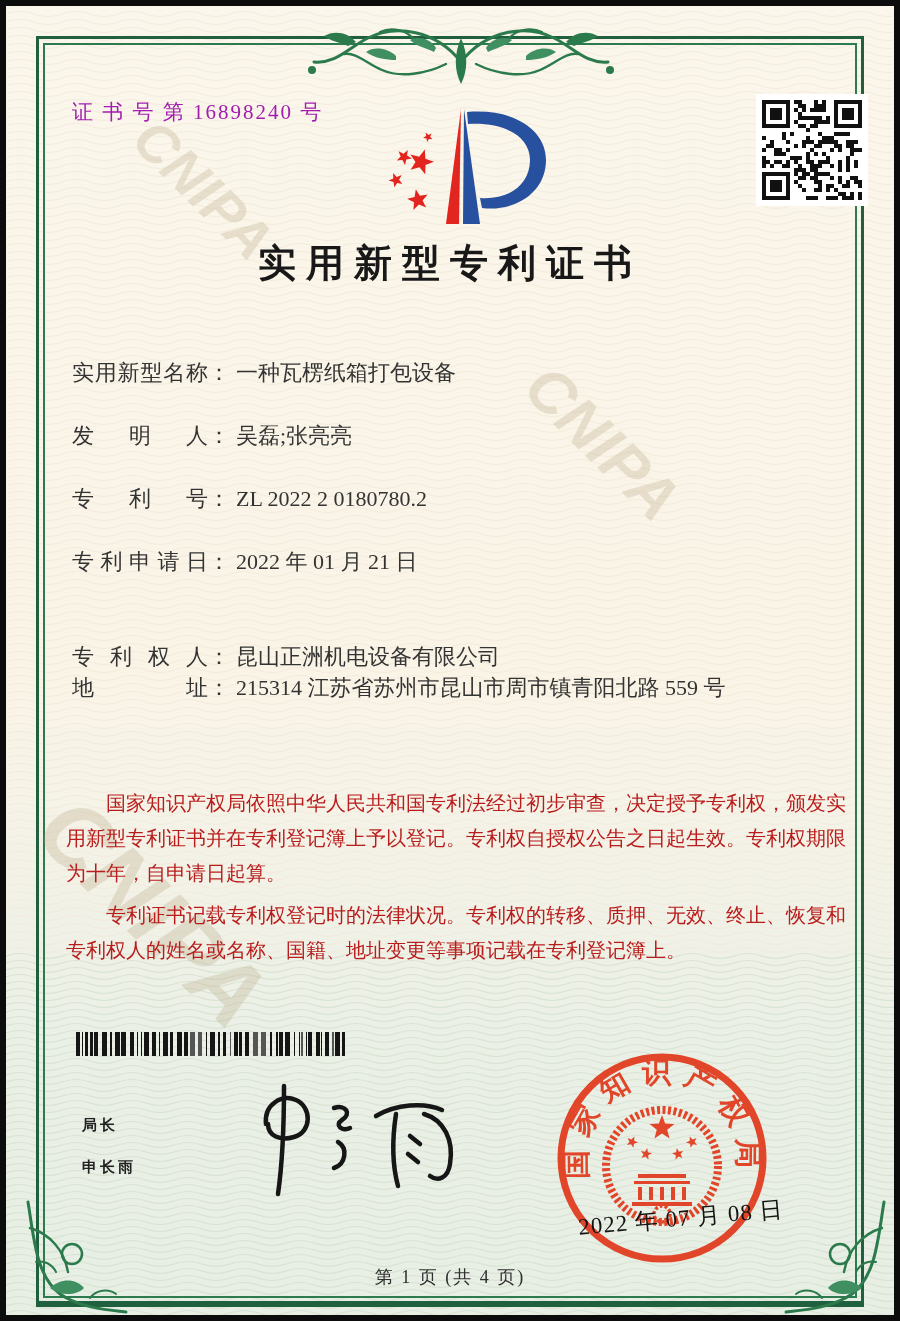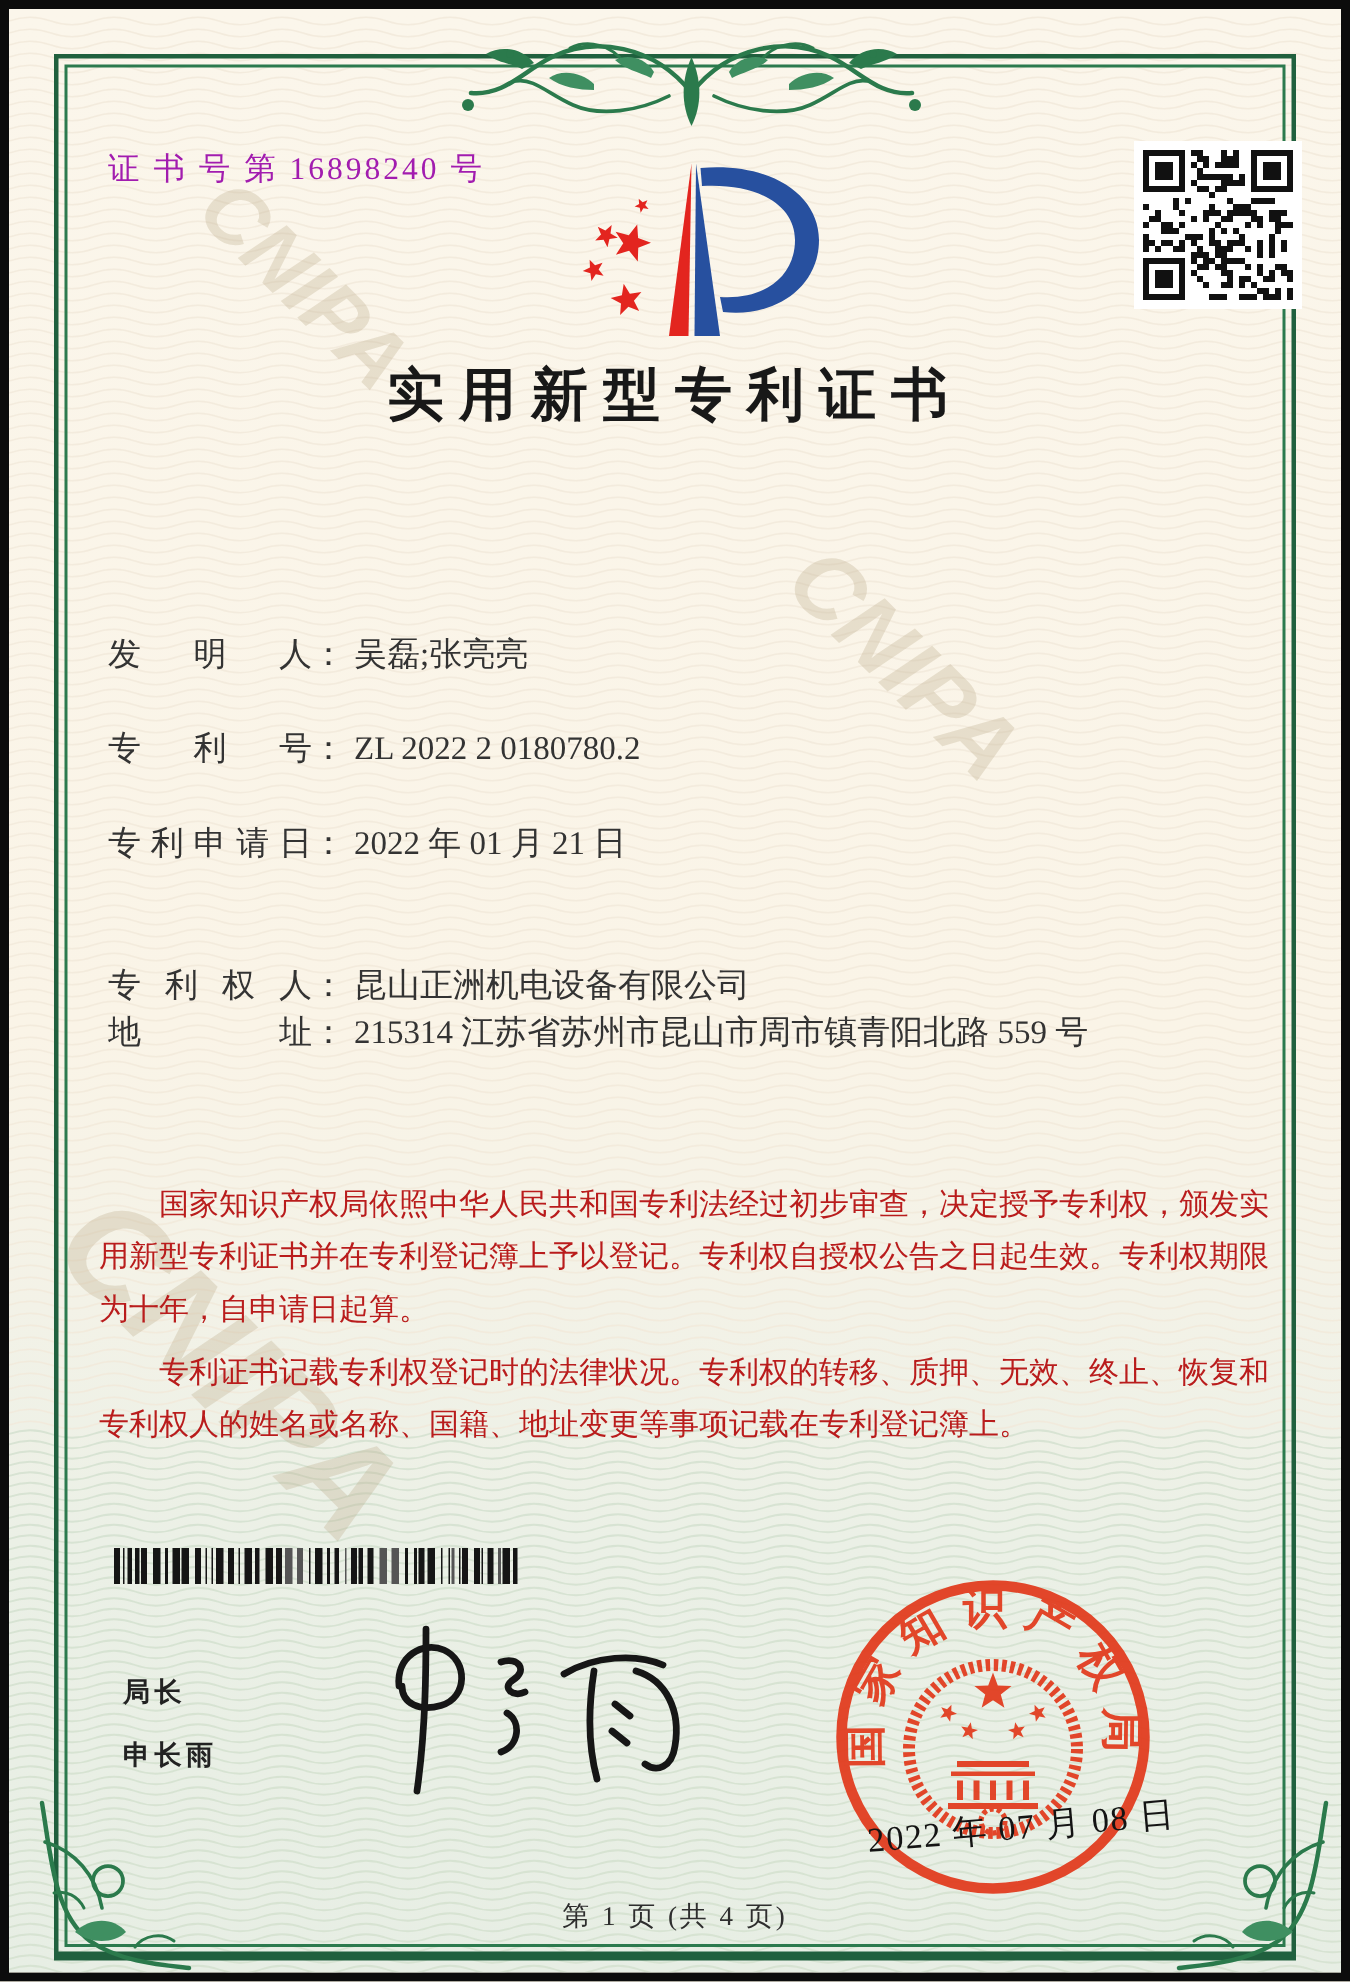--- a/index.html
+++ b/index.html
@@ -26,21 +26,21 @@
   .row{position:absolute;left:66px;z-index:4;font-size:22px;color:#333;white-space:nowrap;}
   .flabel{display:inline-block;width:136px;text-align:justify;text-align-last:justify;color:#333;}
   .colon{margin-right:6px;}
   .fvalue{color:#333;}
   .grant-no{position:absolute;left:399px;top:0;}
   .bodytext{position:absolute;left:60px;top:780px;width:780px;z-index:4;
       font-size:20px;line-height:35px;color:#b91c1c;text-align:justify;}
   .bodytext p{margin:0 0 7px 0;text-indent:2em;}
   .barcode{position:absolute;left:70px;top:1026px;z-index:4;}
   .officer{position:absolute;left:76px;z-index:5;font-family:"Liberation Sans","DejaVu Sans",sans-serif;
-      font-weight:600;font-size:18px;color:#222;letter-spacing:3px;}
+      font-weight:600;font-size:15px;color:#222;letter-spacing:3px;}
   .sig{position:absolute;left:232px;top:1074px;z-index:5;}
   .seal{position:absolute;left:548px;top:1044px;z-index:6;}
   .seal-date{position:absolute;left:572px;top:1197px;width:200px;z-index:7;text-align:center;
       font-size:23px;color:#141414;transform:rotate(-5deg);white-space:nowrap;letter-spacing:1px;}
   .footer{position:absolute;left:0;right:0;top:1259px;z-index:5;text-align:center;
       font-size:18px;color:#2e2e2e;letter-spacing:2px;}
 </style>
 </head>
 <body>
 
@@ -294,20 +294,23 @@
         <rect x="76" y="4" width="20" height="20" fill="#fff"></rect>
         <rect x="80" y="8" width="12" height="12" fill="#111"></rect>
         <rect x="0" y="72" width="28" height="28" fill="#111"></rect>
         <rect x="4" y="76" width="20" height="20" fill="#fff"></rect>
         <rect x="8" y="80" width="12" height="12" fill="#111"></rect>
       </svg>
   </div>
 
   <div class="title">实用新型专利证书</div>
 
+  <div class="row" style="top:352px">
+    <span class="flabel">实用新型名称</span><span class="colon">：</span><span class="fvalue">一种瓦楞纸箱打包设备</span>
+  </div>
   <div class="row" style="top:415px">
     <span class="flabel">发明人</span><span class="colon">：</span><span class="fvalue">吴磊;张亮亮</span>
   </div>
   <div class="row" style="top:478px">
     <span class="flabel">专利号</span><span class="colon">：</span><span class="fvalue">ZL 2022 2 0180780.2</span>
   </div>
   <div class="row" style="top:541px">
     <span class="flabel">专利申请日</span><span class="colon">：</span><span class="fvalue">2022 年 01 月 21 日</span>
   </div>
   <div class="row" style="top:636px">

